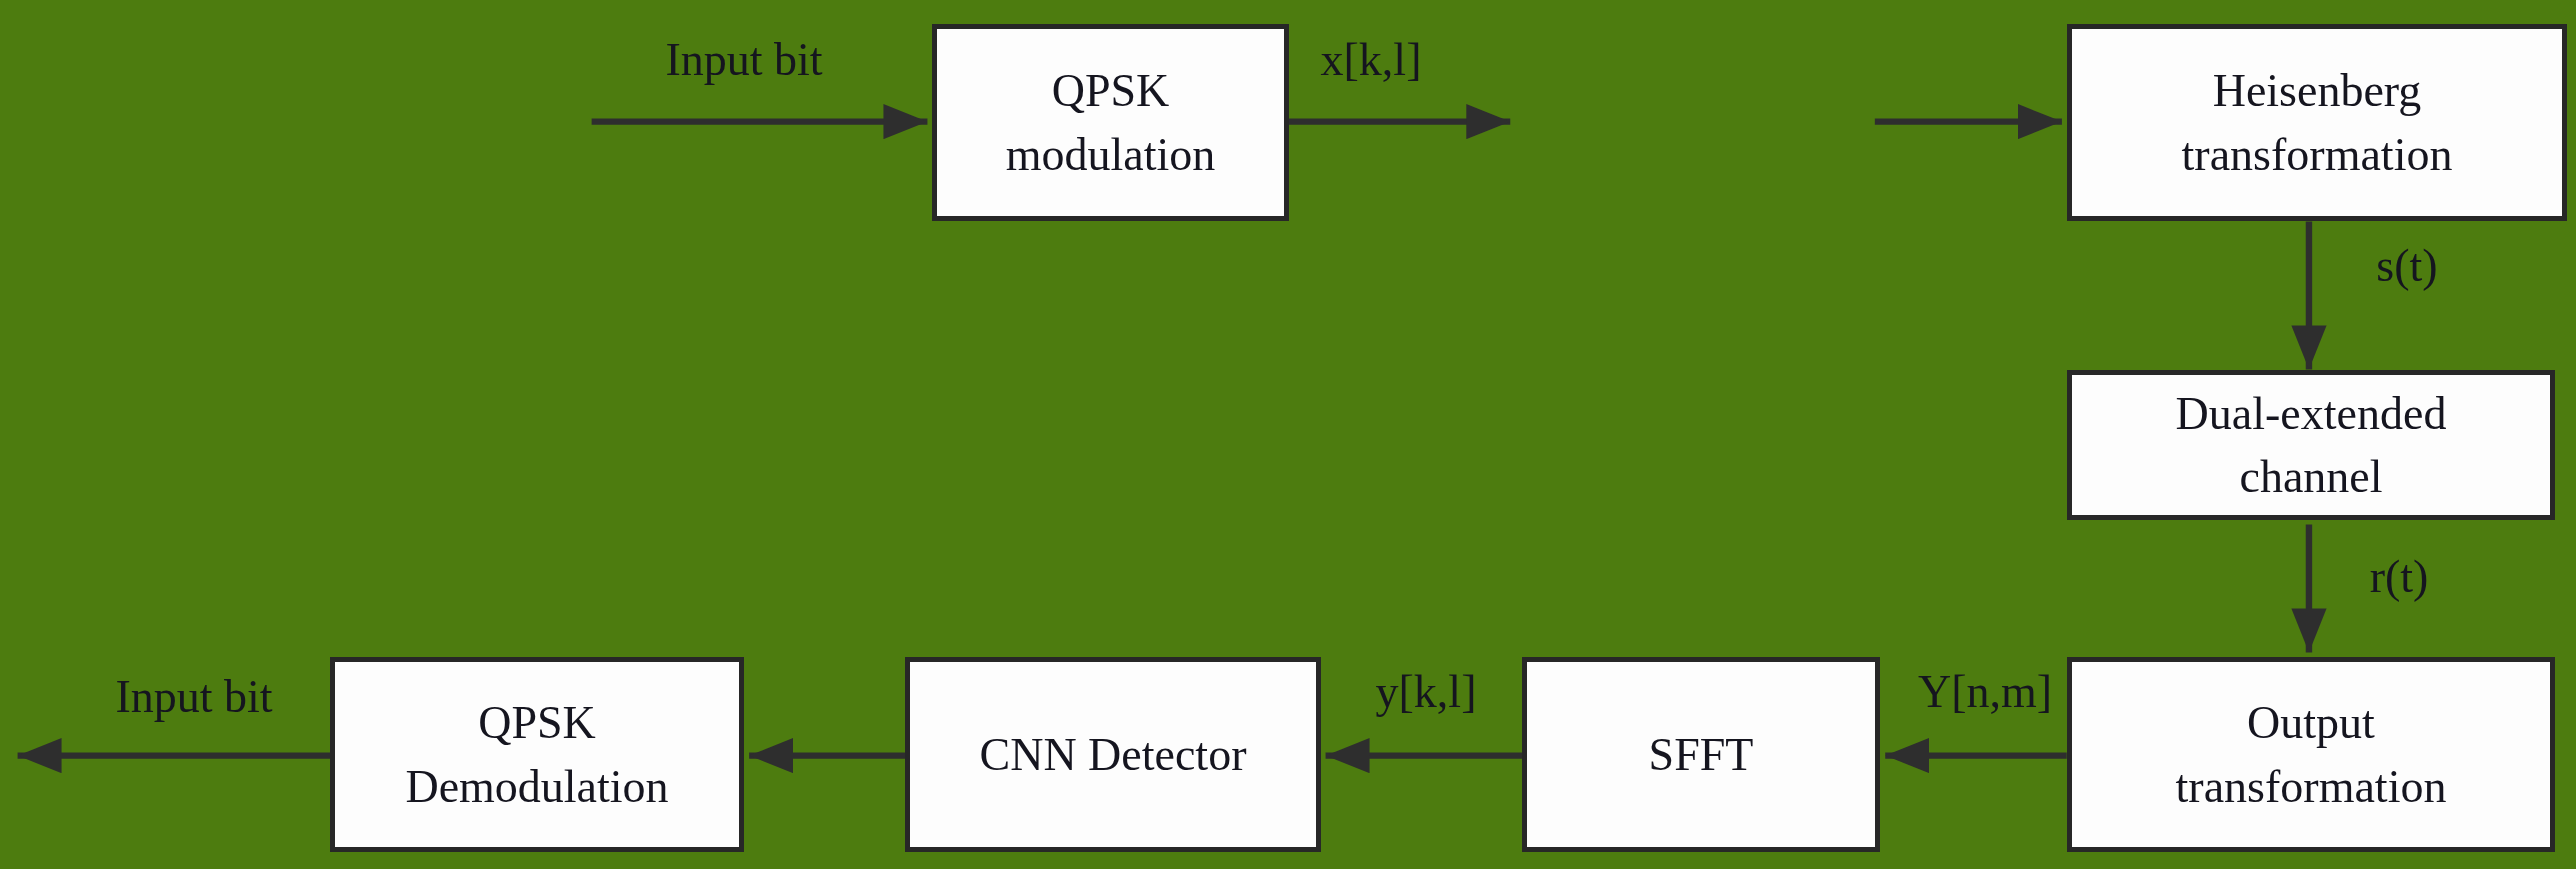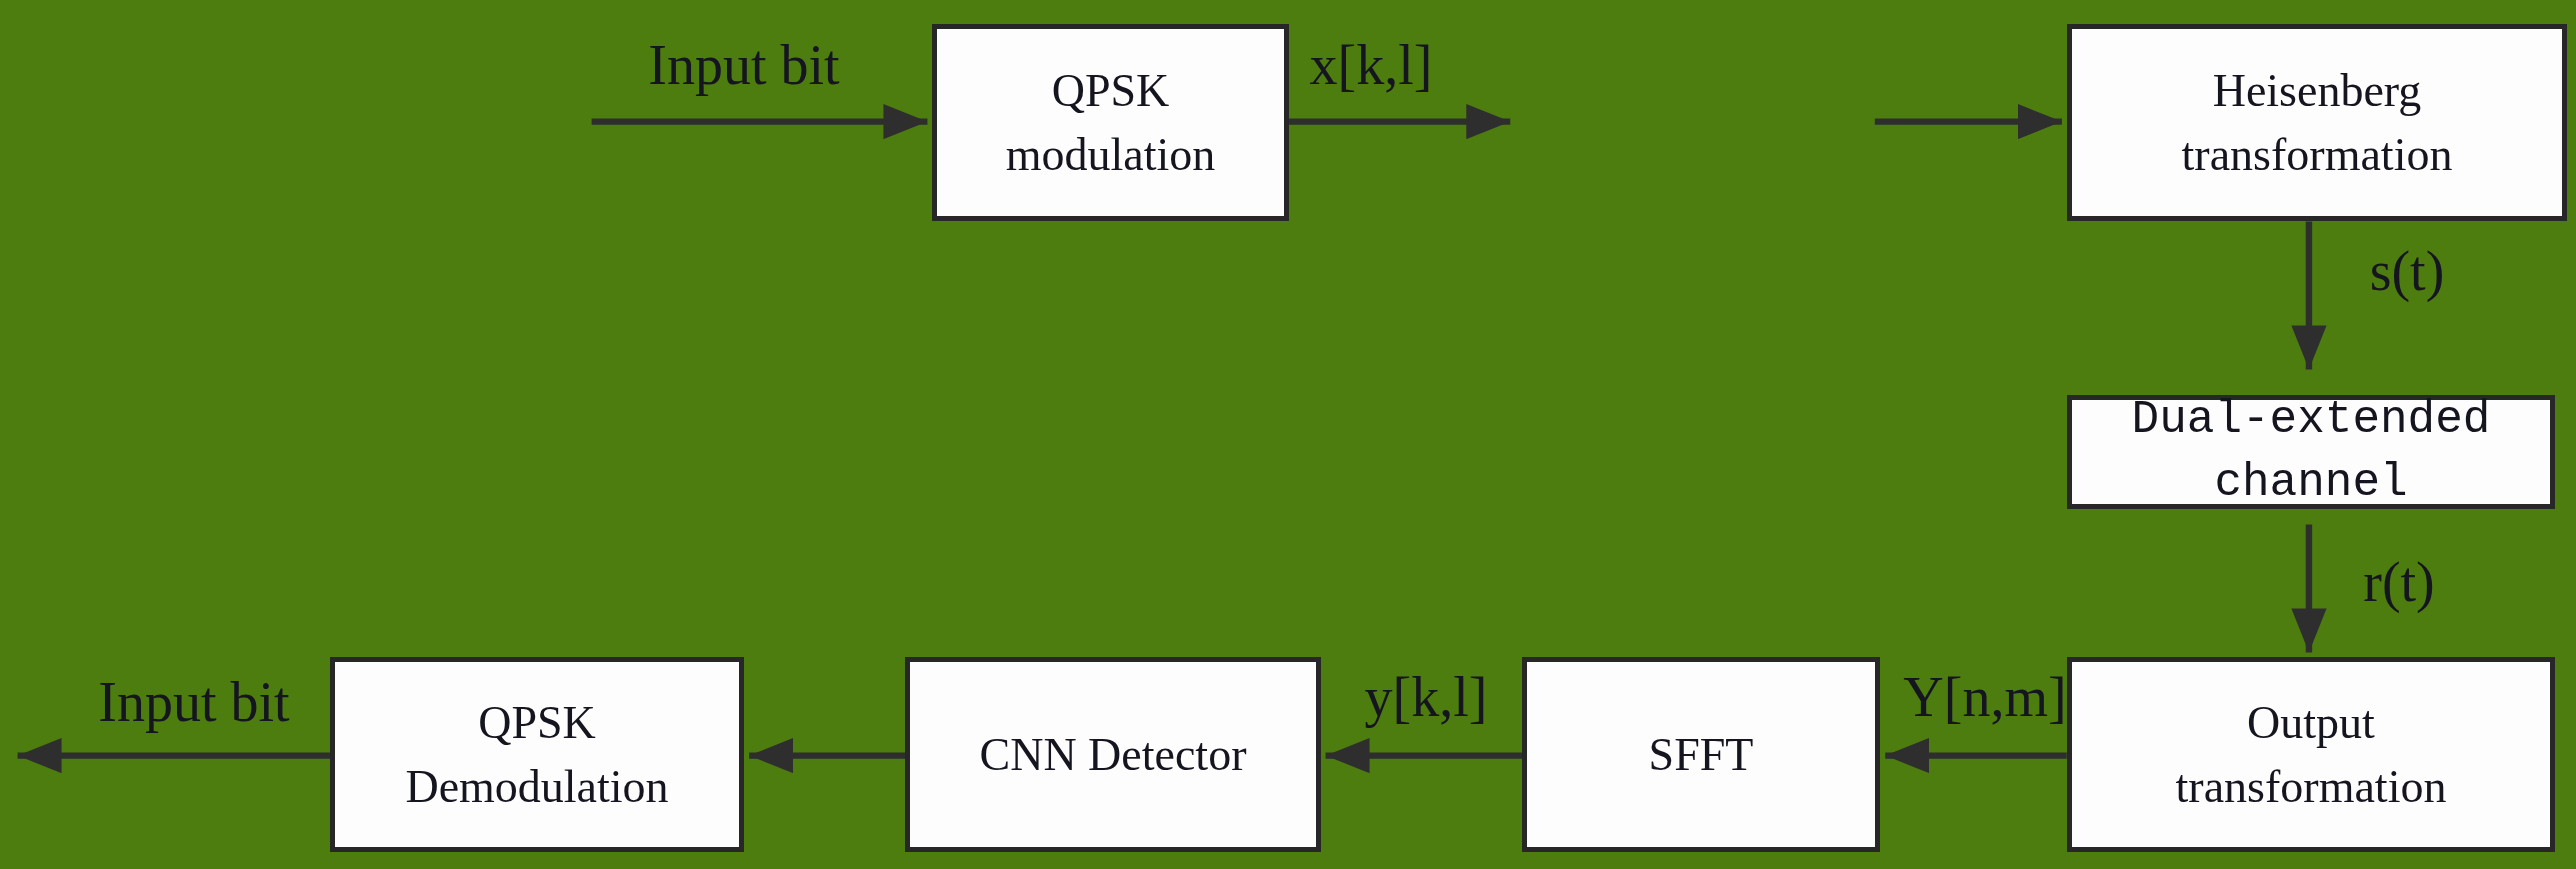--- a/index.html
+++ b/index.html
@@ -31,21 +31,21 @@
     display: flex;
     align-items: center;
     justify-content: center;
     text-align: center;
     white-space: pre-line;
     font-size: 46px;
     line-height: 1.38;
   }
   .flow-label {
     position: absolute;
-    font-size: 56px;
+    font-size: 46px;
     line-height: 1.1;
     text-align: center;
     white-space: nowrap;
   }
 </style>
 </head>
 <body>
 
 <div class="canvas">
 
@@ -66,21 +66,21 @@
     <line x1="413" y1="945" x2="22" y2="945" stroke="#2e2e2e" stroke-width="8" marker-end="url(#head)"></line>
   </svg>
 
   <div class="block" style="left:932px; top:24px; width:357px; height:197px;">QPSK
 modulation</div>
 
 
   <div class="block" style="left:2067px; top:24px; width:500px; height:197px;">Heisenberg
 transformation</div>
 
-  <div class="block" style="left:2067px; top:395px; width:488px; height:114px;font-family:Liberation Mono, monospace;">Dual-extended
+  <div class="block" style="left:2067px; top:370px; width:488px; height:150px;">Dual-extended
 channel</div>
 
   <div class="block" style="left:2067px; top:657px; width:488px; height:195px;">Output
 transformation</div>
 
   <div class="block" style="left:905px; top:657px; width:416px; height:195px;">CNN Detector</div>
 
   <div class="block" style="left:1522px; top:657px; width:358px; height:195px;">SFFT</div>
 
   <div class="block" style="left:330px; top:657px; width:414px; height:195px;">QPSK

